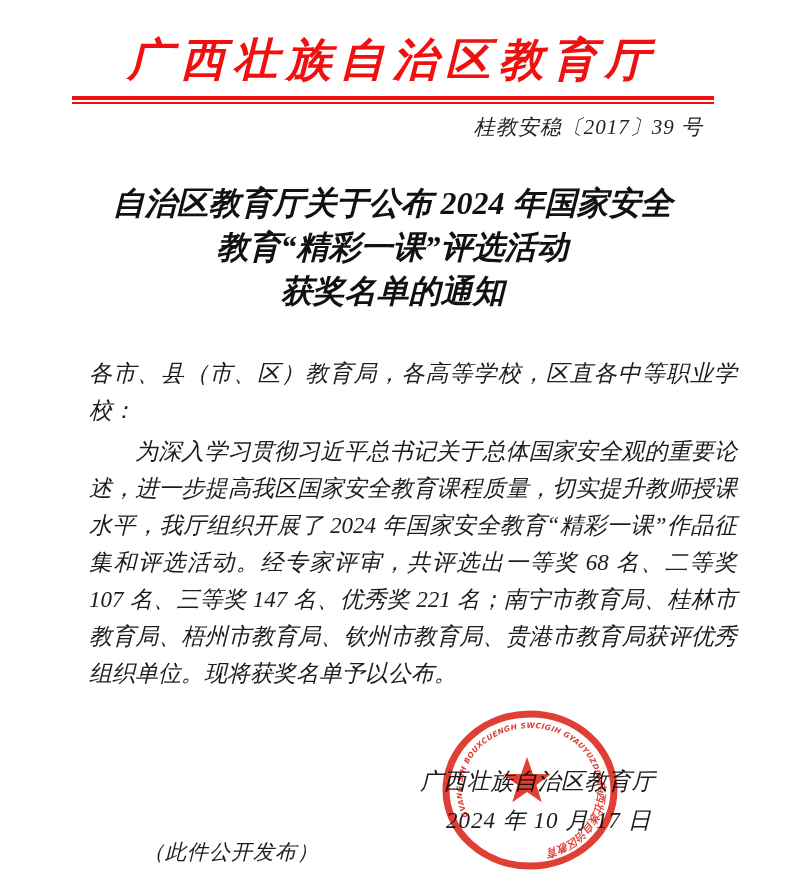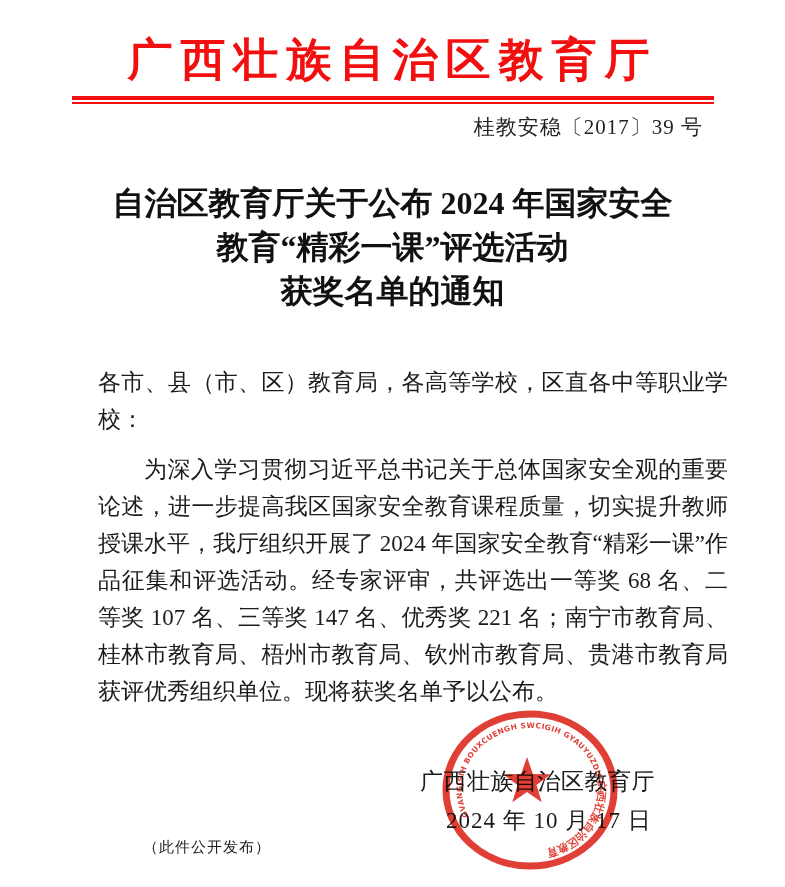--- a/index.html
+++ b/index.html
@@ -4,20 +4,21 @@
 <style>
   html, body { margin: 0; padding: 0; background: #ffffff; }
   .page {
     position: relative;
     width: 785px;
     height: 887px;
     background: #ffffff;
     overflow: hidden;
     font-family: "Liberation Serif", "DejaVu Serif", serif;
     color: #1c1c1c;
+    font-style: italic;
   }
 
   .agency-name {
     position: absolute;
     top: 30px; left: 0; right: 0;
     text-align: center;
     font-size: 45px;
     font-weight: bold;
     color: #f20f0f;
     letter-spacing: 8px;
@@ -53,21 +54,21 @@
 
   .body-text {
     position: absolute;
     top: 351px; left: 85px;
     width: 656px;
     font-size: 23px;
     line-height: 37px;
     text-align: justify;
     color: #1c1c1c;
   }
-  .body-text p { margin: 13px; }
+  .body-text p { margin: 4px; }
   .body-text p.indent { text-indent: 2em; }
 
   .attachment-line {
     position: absolute;
     top: 688px; left: 85px;
     width: 656px;
     text-indent: 1.7em;
     font-size: 23px;
     color: #1c1c1c;
   }
@@ -85,21 +86,21 @@
     top: 805px; left: 446px;
     font-size: 23px;
     letter-spacing: 1px;
     color: #1c1c1c;
     white-space: nowrap;
   }
 
   .footer-note {
     position: absolute;
     top: 838px; left: 143px;
-    font-size: 15px;
+    font-size: 21px;
     letter-spacing: 1px;
     color: #1c1c1c;
   }
 
   .official-seal {
     position: absolute;
     left: 430px; top: 690px;
     width: 200px; height: 200px;
     mix-blend-mode: multiply;
     opacity: 0.9;

